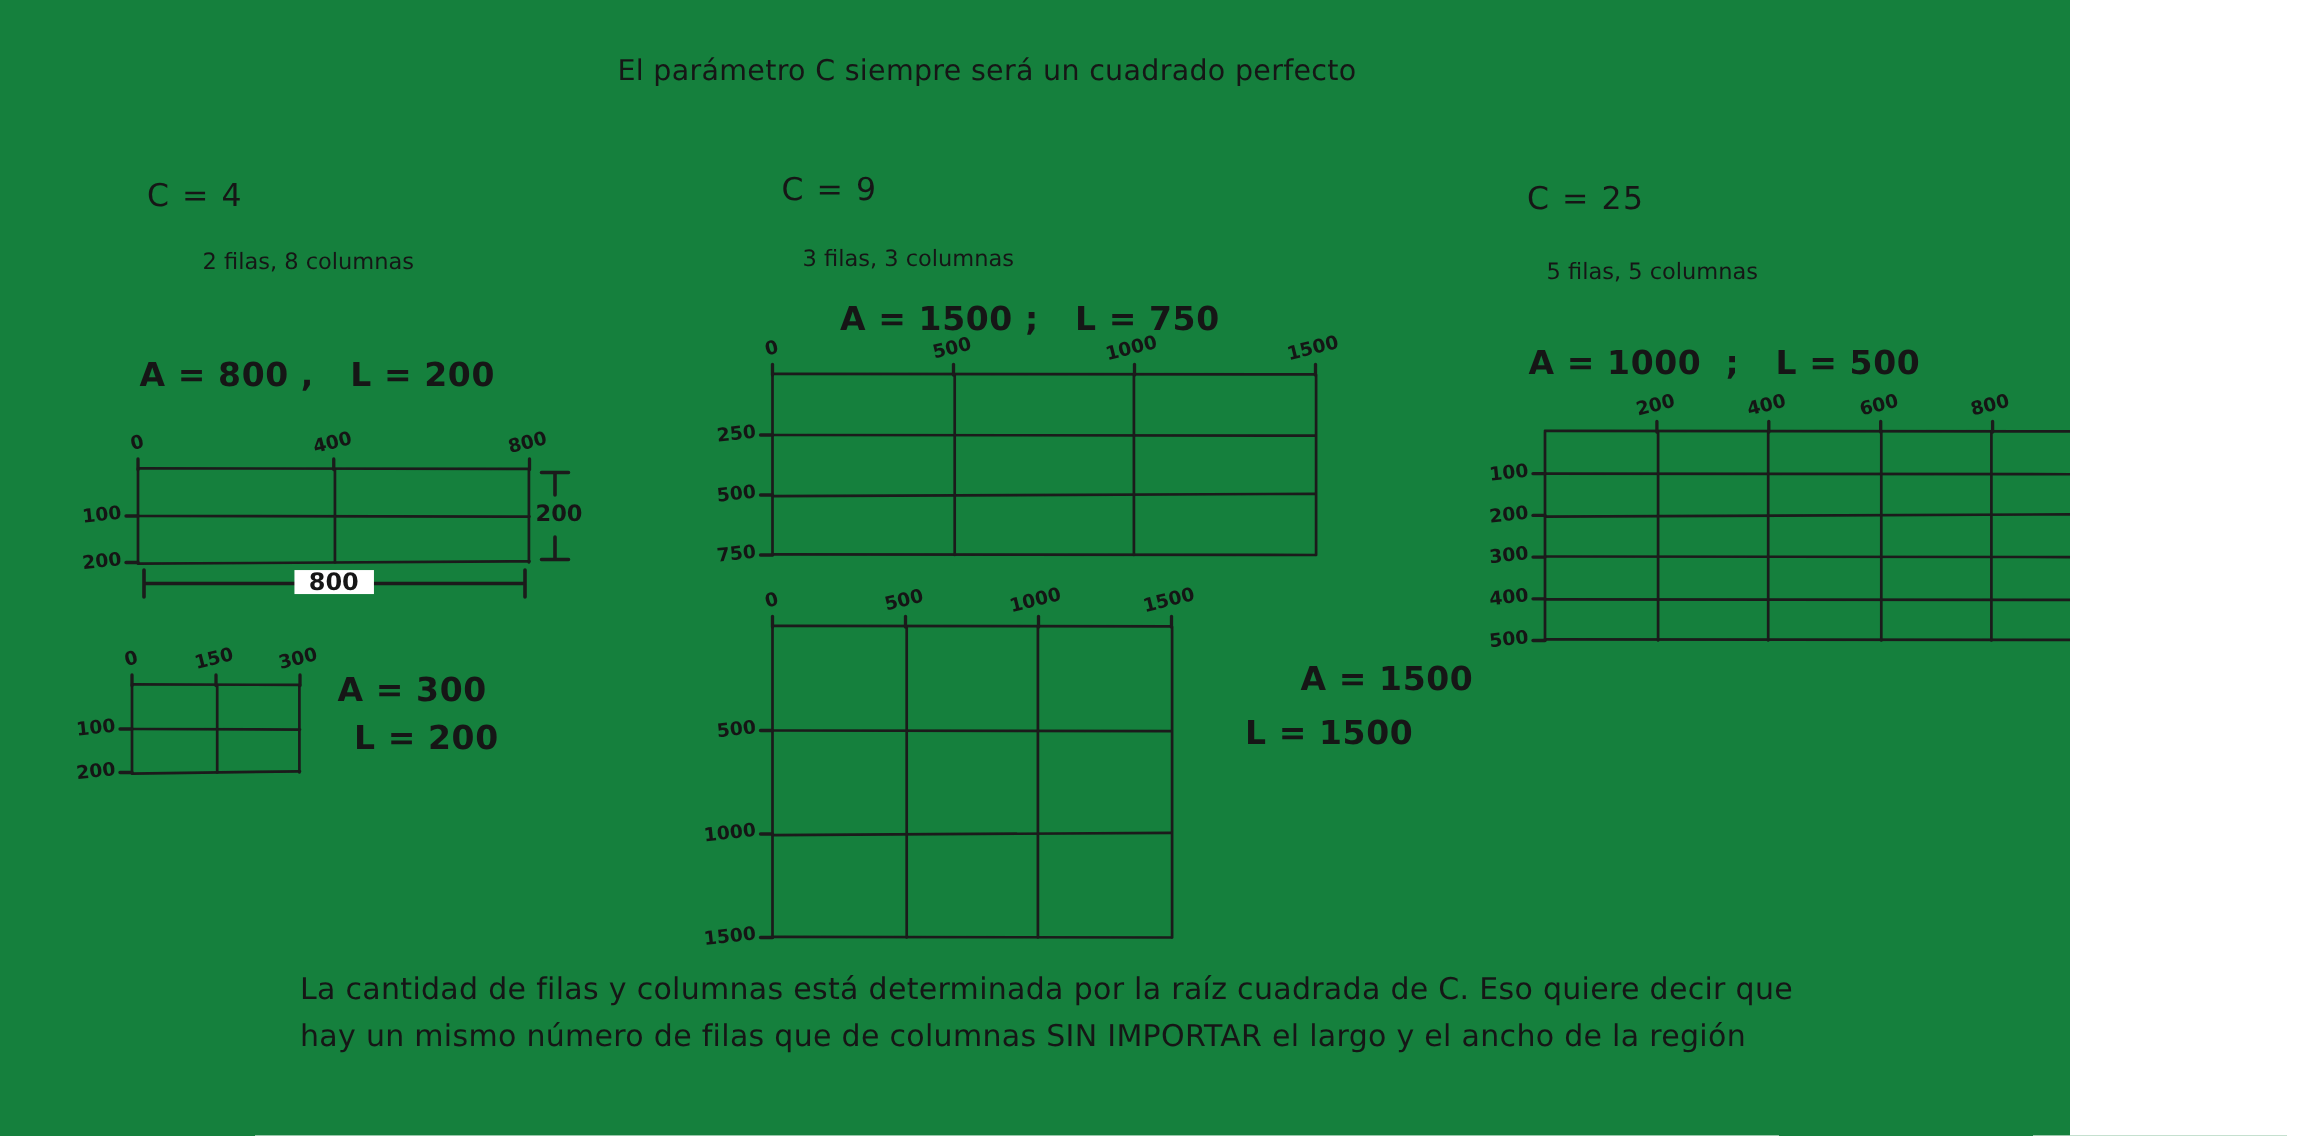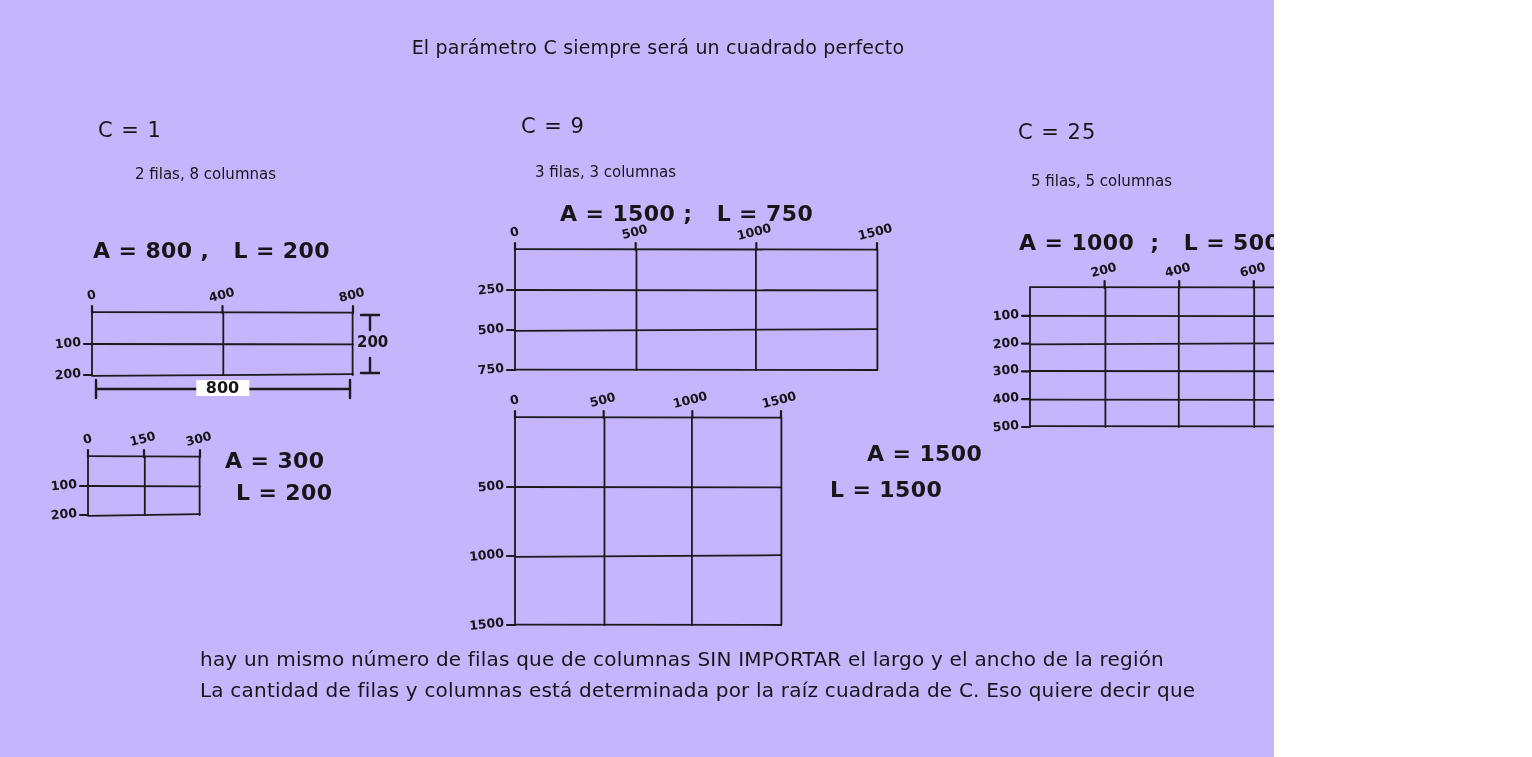--- a/index.html
+++ b/index.html
@@ -1,19 +1,19 @@
 <!DOCTYPE html>
 <html><head>
 <meta charset="utf-8">
 <style>
   html,body{margin:0;padding:0;background:#ffffff;}
   .canvas{
     position:relative;
-    width:1274px;height:757px;
-    background:#c4b5fd;
+    width:1380px;height:757px;
+    background:#15803d;
     font-family:"DejaVu Sans", "Liberation Sans", sans-serif;
     color:#161616;
     overflow:hidden;
   }
   .layer{position:absolute;left:0;top:0;width:100%;height:100%;}
   .abs{position:absolute;white-space:pre;}
   .title{
     position:absolute;text-align:center;font-size:19px;letter-spacing:.2px;
   }
   .c-label{font-size:21px;letter-spacing:1px;}
@@ -41,21 +41,21 @@
   .footer{position:absolute;font-size:20px;line-height:31px;letter-spacing:.2px;}
 </style>
 </head>
 <body>
 
 <div class="canvas">
 
   <div class="title" style="left:378px;top:36px;width:560px;">El parámetro C siempre será un cuadrado perfecto</div>
 
   <div class="layer">
-    <div class="abs c-label" style="left:98px;top:118px;">C = 1</div>
+    <div class="abs c-label" style="left:98px;top:118px;">C = 4</div>
     <div class="abs dims-label" style="left:135px;top:165px;">2 filas, 8 columnas</div>
     <div class="abs params" style="left:93px;top:238px;">A = 800 ,   L = 200</div>
 
     <div class="grid" style="left:92px;top:313px;width:261px;height:62px;">
         <svg width="261" height="62">
           <line x1="0" y1="-0.8" x2="261" y2="-0.4" stroke="#1b1b1b" stroke-width="1.8" stroke-linecap="round"></line>
           <line x1="0" y1="31" x2="261" y2="31.4" stroke="#1b1b1b" stroke-width="1.8" stroke-linecap="round"></line>
           <line x1="0" y1="62.8" x2="261" y2="61.2" stroke="#1b1b1b" stroke-width="1.8" stroke-linecap="round"></line>
           <line x1="0" y1="0" x2="0" y2="62" stroke="#1b1b1b" stroke-width="1.8" stroke-linecap="round"></line>
           <line x1="131.3" y1="0" x2="131.3" y2="62" stroke="#1b1b1b" stroke-width="1.8" stroke-linecap="round"></line>
@@ -212,17 +212,17 @@
         <div class="tick tick-x" style="left: 373px;">1000</div>
         <div class="tick tick-y" style="top: 27.8px;">100</div>
         <div class="tick tick-y" style="top: 55.6px;">200</div>
         <div class="tick tick-y" style="top: 83.4px;">300</div>
         <div class="tick tick-y" style="top: 111.2px;">400</div>
         <div class="tick tick-y" style="top: 139px;">500</div>
       </div>
   </div>
 
   <div class="footer" style="left:200px;top:644px;">
+    <div>La cantidad de filas y columnas está determinada por la raíz cuadrada de C. Eso quiere decir que</div>
     <div>hay un mismo número de filas que de columnas SIN IMPORTAR el largo y el ancho de la región</div>
-    <div>La cantidad de filas y columnas está determinada por la raíz cuadrada de C. Eso quiere decir que</div>
   </div>
 
 </div>
 
 </body></html>

